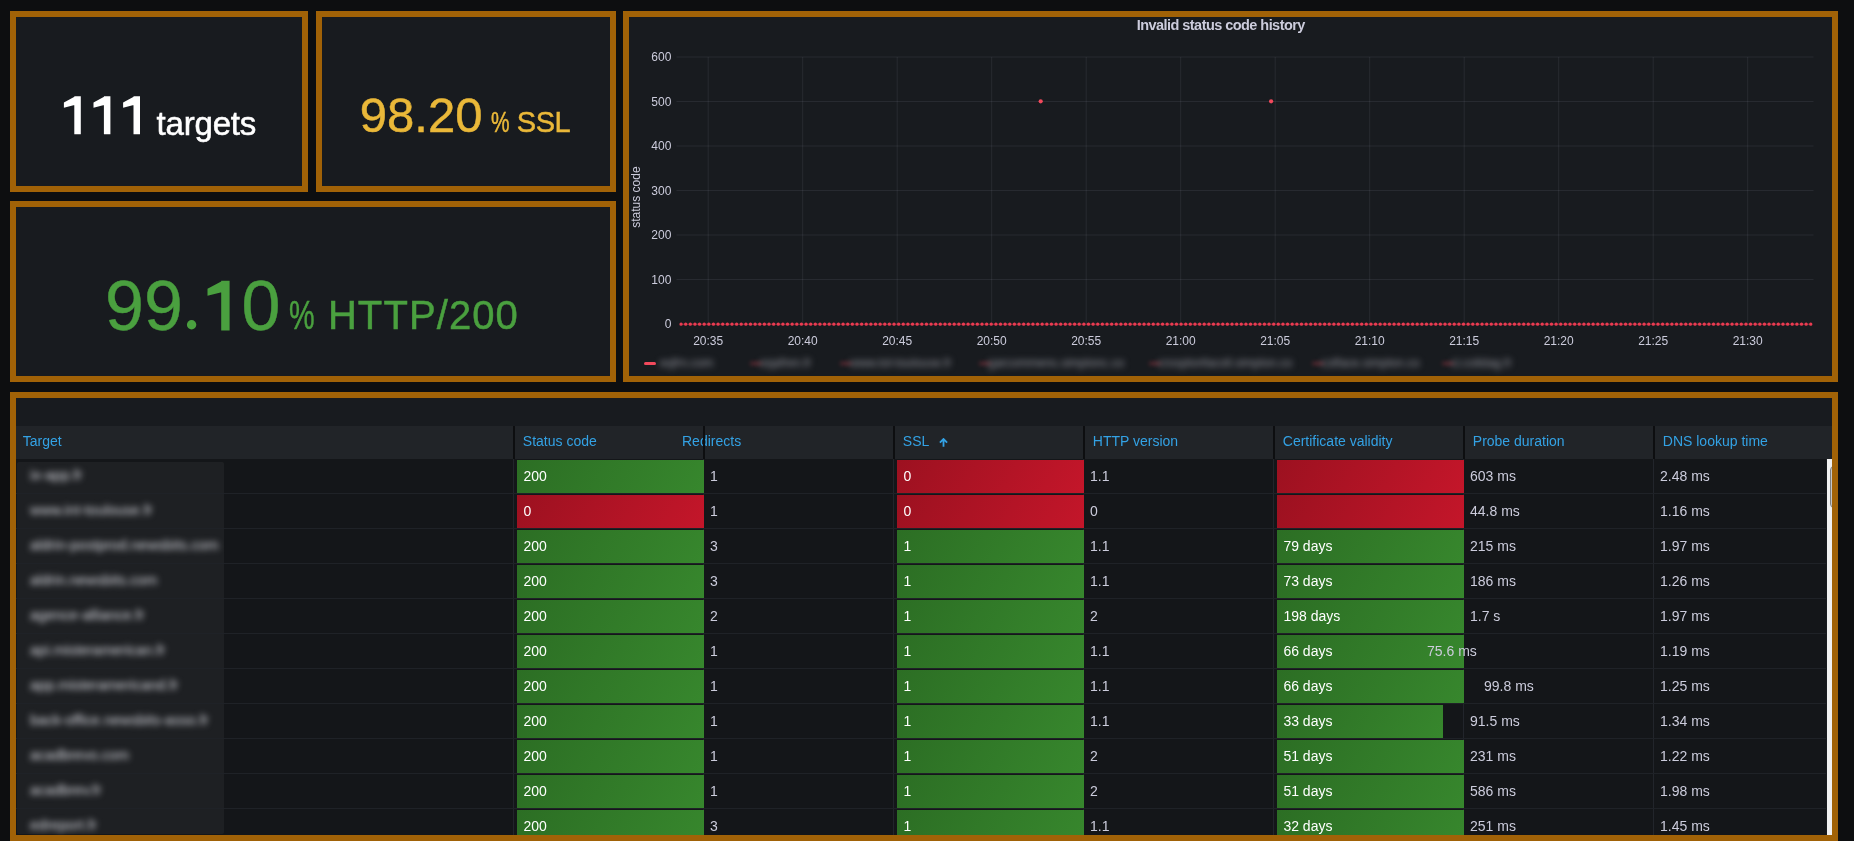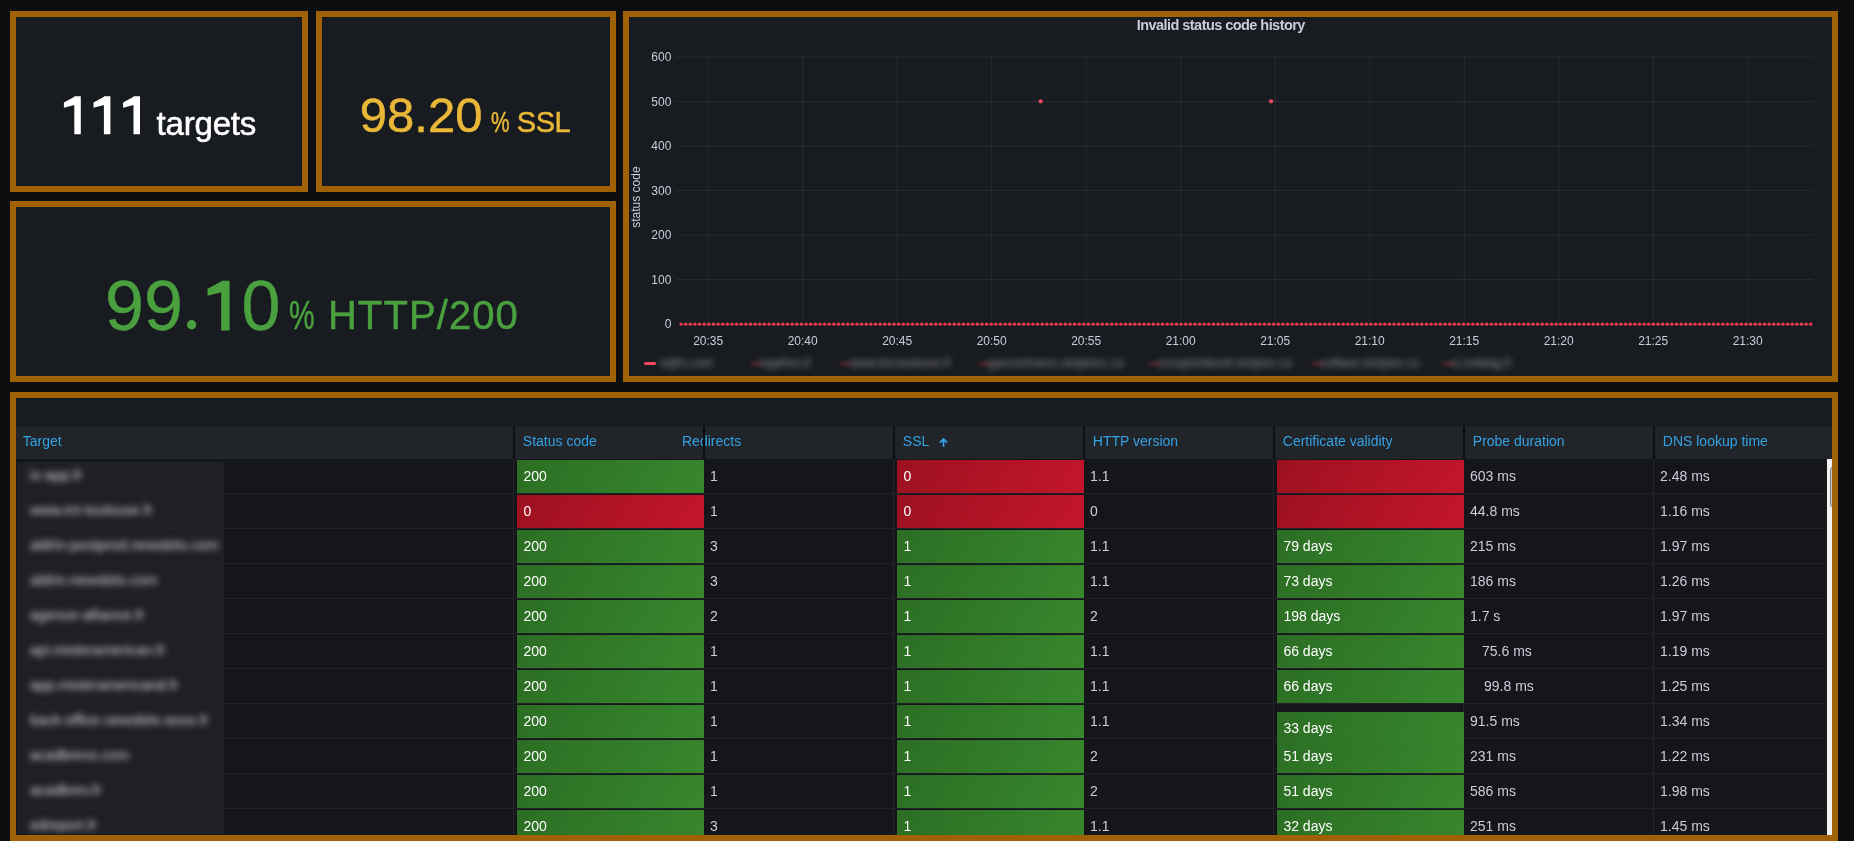--- a/index.html
+++ b/index.html
@@ -171,40 +171,40 @@
 <div class="cell" style="left:1454.0px;top:0">1.7 s</div>
 <div class="cell" style="left:1644.0px;top:0">1.97 ms</div>
 </div>
 <div class="abs" style="left:0;top:175px;width:1810px;height:35px;border-bottom:1px solid #1f2227">
 <div class="blurt" style="left:14px;top:8px">api.misteramerican.fr</div>
 <div class="cc grn" style="left:501.40000000000003px;top:1px;width:187px">200</div>
 <div class="cell" style="left:694.0px;top:0">1</div>
 <div class="cc grn" style="left:881.4px;top:1px;width:187px">1</div>
 <div class="cell" style="left:1074.0px;top:0">1.1</div>
 <div class="cc grn" style="left:1261.3999999999999px;top:1px;width:187px">66 days</div>
-<div class="cell" style="left:1466px;top:0">75.6 ms</div>
+<div class="cell" style="left:1411px;top:0">75.6 ms</div>
 <div class="cell" style="left:1644.0px;top:0">1.19 ms</div>
 </div>
 <div class="abs" style="left:0;top:210px;width:1810px;height:35px;border-bottom:1px solid #1f2227">
 <div class="blurt" style="left:14px;top:8px">app.misteramericand.fr</div>
 <div class="cc grn" style="left:501.40000000000003px;top:1px;width:187px">200</div>
 <div class="cell" style="left:694.0px;top:0">1</div>
 <div class="cc grn" style="left:881.4px;top:1px;width:187px">1</div>
 <div class="cell" style="left:1074.0px;top:0">1.1</div>
 <div class="cc grn" style="left:1261.3999999999999px;top:1px;width:187px">66 days</div>
 <div class="cell" style="left:1468px;top:0">99.8 ms</div>
 <div class="cell" style="left:1644.0px;top:0">1.25 ms</div>
 </div>
 <div class="abs" style="left:0;top:245px;width:1810px;height:35px;border-bottom:1px solid #1f2227">
 <div class="blurt" style="left:14px;top:8px">back-office.newsbits-asso.fr</div>
 <div class="cc grn" style="left:501.40000000000003px;top:1px;width:187px">200</div>
 <div class="cell" style="left:694.0px;top:0">1</div>
 <div class="cc grn" style="left:881.4px;top:1px;width:187px">1</div>
 <div class="cell" style="left:1074.0px;top:0">1.1</div>
-<div class="cc grn" style="left:1261.3999999999999px;top:8px;width:187px">33 days</div>
+<div class="cc grn" style="left:1261.3999999999999px;top:1px;width:166px">33 days</div>
 <div class="cell" style="left:1454.0px;top:0">91.5 ms</div>
 <div class="cell" style="left:1644.0px;top:0">1.34 ms</div>
 </div>
 <div class="abs" style="left:0;top:280px;width:1810px;height:35px;border-bottom:1px solid #1f2227">
 <div class="blurt" style="left:14px;top:8px">acadbrevo.com</div>
 <div class="cc grn" style="left:501.40000000000003px;top:1px;width:187px">200</div>
 <div class="cell" style="left:694.0px;top:0">1</div>
 <div class="cc grn" style="left:881.4px;top:1px;width:187px">1</div>
 <div class="cell" style="left:1074.0px;top:0">2</div>
 <div class="cc grn" style="left:1261.3999999999999px;top:1px;width:187px">51 days</div>

